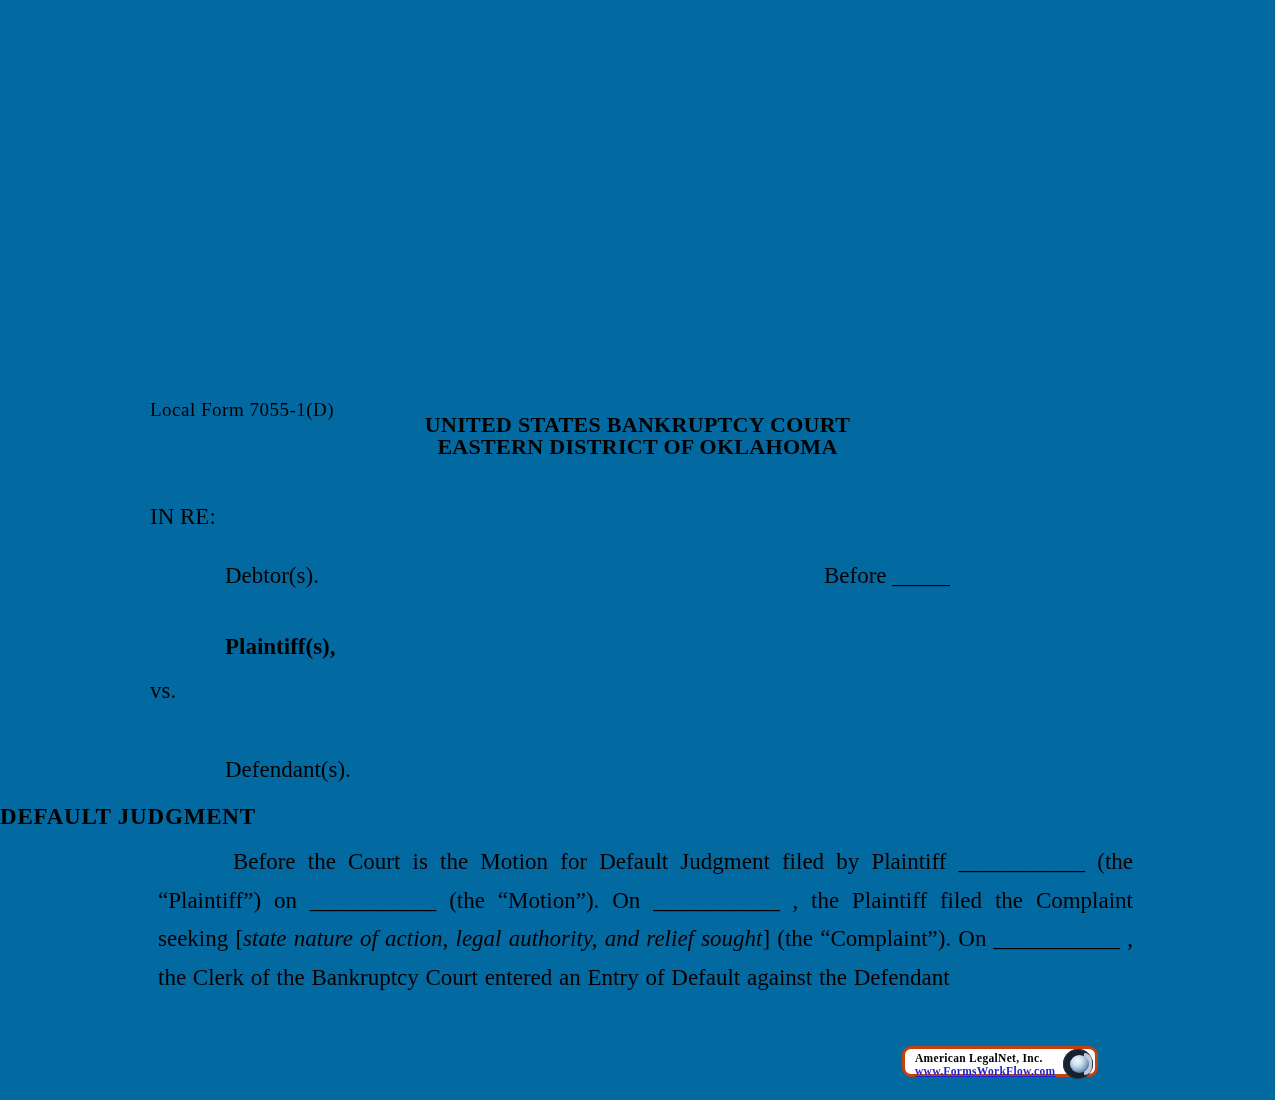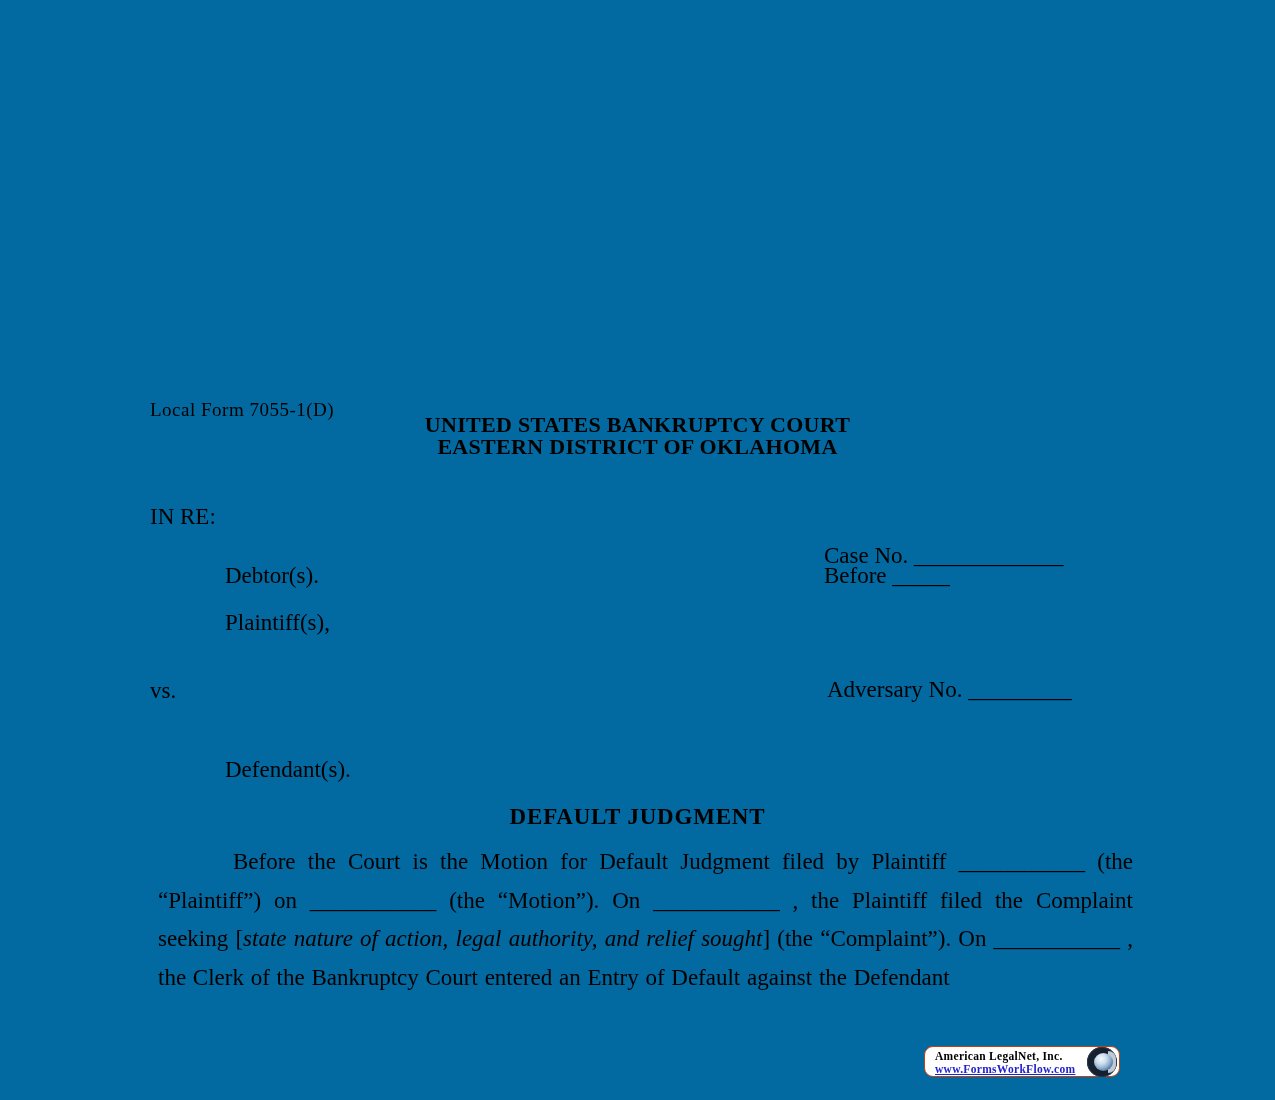--- a/index.html
+++ b/index.html
@@ -30,50 +30,50 @@
     font-size: 22px;
     line-height: 22px;
     letter-spacing: 0.3px;
   }
   .caption-text { font-size: 23px; margin-top: 31px; }
 
   .in-re      { left: 150px; top: 473px; }
   .case-no    { left: 824px; top: 512px; }
   .debtor     { left: 225px; top: 532px; }
   .chapter    { left: 824px; top: 532px; }
-  .plaintiff  { left: 225px; top: 579px; }
+  .plaintiff  { left: 225px; top: 603px; font-weight: bold; }
   .vs         { left: 150px; top: 647px; }
   .adversary  { left: 827px; top: 646px; }
   .defendant  { left: 225px; top: 726px; }
 
   .doc-title {
     left: 0; right: 0; top: 804px;
-    text-align: center;
+    text-align: left;
     font-weight: bold;
     font-size: 23px;
     letter-spacing: 0.8px;
   }
   .body-para {
     position: absolute;
     left: 150px; top: 835px;
     width: 975px;
     margin: 8px;
     font-size: 23px;
     line-height: 38.7px;
     text-align: justify;
     text-indent: 75px;
     word-spacing: 1px;
   }
   .body-para em { font-style: italic; }
 
   .footer-box {
     position: absolute;
-    left: 924px; top: 1046px;
+    left: 902px; top: 1046px;
     width: 196px; height: 31px;
-    border: 1px solid #c2410c;
+    border: 3px solid #c2410c;
     border-radius: 9px;
     box-sizing: border-box;
     background: #ffffff;
   }
   .footer-company {
     position: absolute;
     left: 10px; top: 3px;
     font-weight: bold;
     font-size: 11.5px;
     letter-spacing: 0.3px;
@@ -121,26 +121,24 @@
 <div class="page">
 
   <div class="abs form-label">Local Form 7055-1(D)</div>
 
   <div class="abs court-title">
     <div>UNITED STATES BANKRUPTCY COURT</div>
     <div>EASTERN DISTRICT OF OKLAHOMA</div>
   </div>
 
   <div class="abs caption-text in-re">IN RE:</div>
-  <div class="abs caption-text case-no">Case No. _____________</div>
   <div class="abs caption-text debtor">Debtor(s).</div>
   <div class="abs caption-text chapter">Before _____</div>
   <div class="abs caption-text plaintiff">Plaintiff(s),</div>
   <div class="abs caption-text vs">vs.</div>
-  <div class="abs caption-text adversary">Adversary No. _________</div>
   <div class="abs caption-text defendant">Defendant(s).</div>
 
   <div class="abs doc-title">DEFAULT JUDGMENT</div>
 
   <p class="body-para"><span>Before the Court is the Motion for Default Judgment filed by Plaintiff ___________ (the “Plaintiff”) on ___________ (the “Motion”). On ___________ , the Plaintiff filed the Complaint seeking [</span><em>state nature of action, legal authority, and relief sought</em><span>] (the “Complaint”). On ___________ , the Clerk of the Bankruptcy Court entered an Entry of Default against the Defendant</span></p>
 
   <div class="footer-box">
     <div class="footer-company">American LegalNet, Inc.</div>
     <a class="footer-link" style="color: rgb(34, 34, 204);">www.FormsWorkFlow.com</a>
     <div class="footer-logo"></div>

